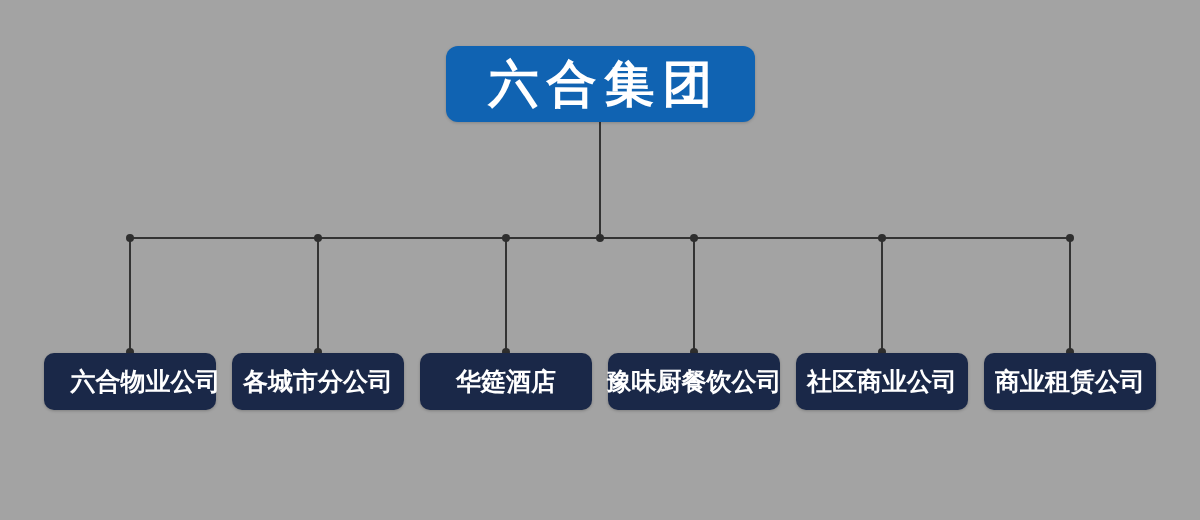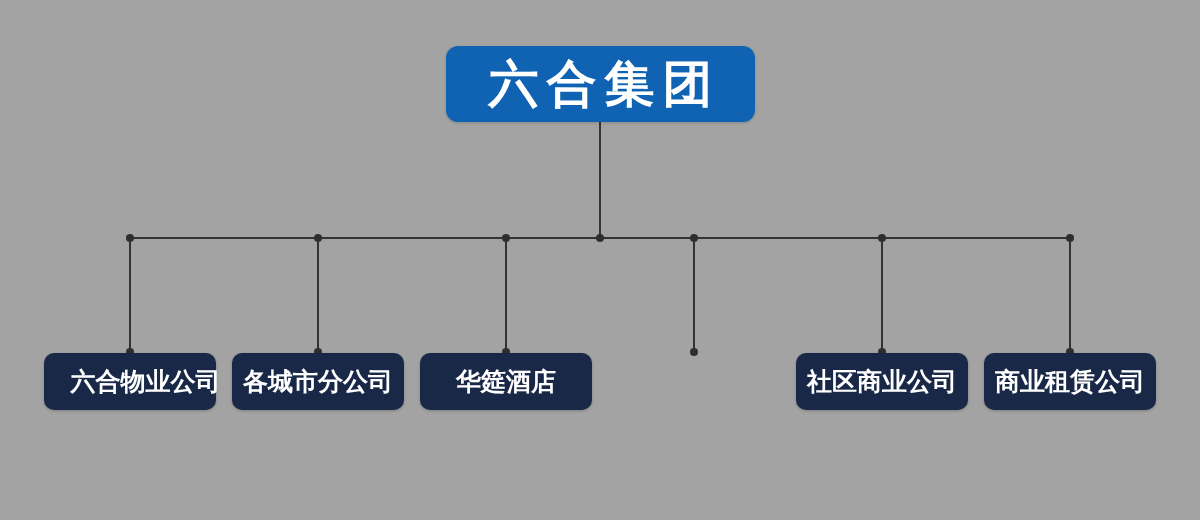--- a/index.html
+++ b/index.html
@@ -97,20 +97,23 @@
 
   <div class="child-node" style="left:44px;padding-left:31px;">
     <span>六合物业公司</span>
   </div>
   <div class="child-node" style="left:232px;">
     <span>各城市分公司</span>
   </div>
   <div class="child-node" style="left:420px;">
     <span>华筵酒店</span>
   </div>
+  <div class="child-node" style="left:608px;">
+    <span>豫味厨餐饮公司</span>
+  </div>
   <div class="child-node" style="left:796px;justify-content:center;">
     <span>社区商业公司</span>
   </div>
   <div class="child-node" style="left:984px;align-items:center;">
     <span>商业租赁公司</span>
   </div>
 
 </div>
 
 </body></html>

